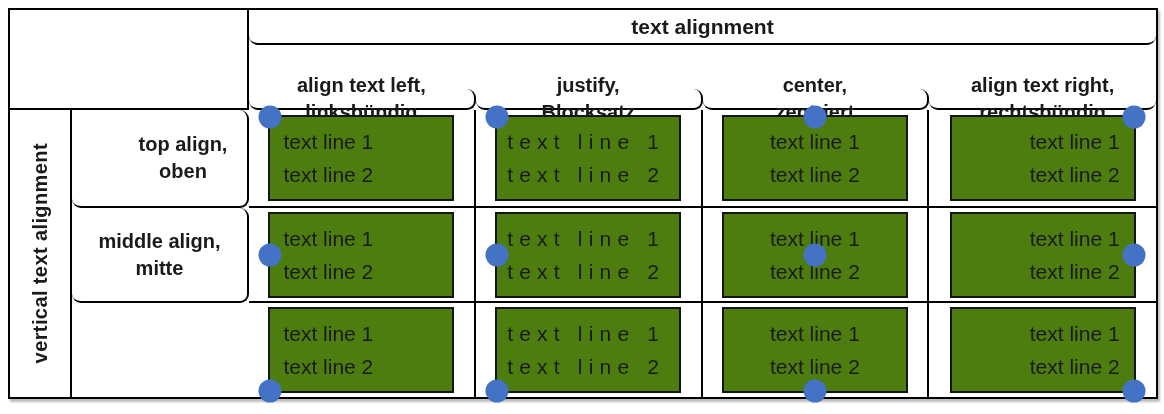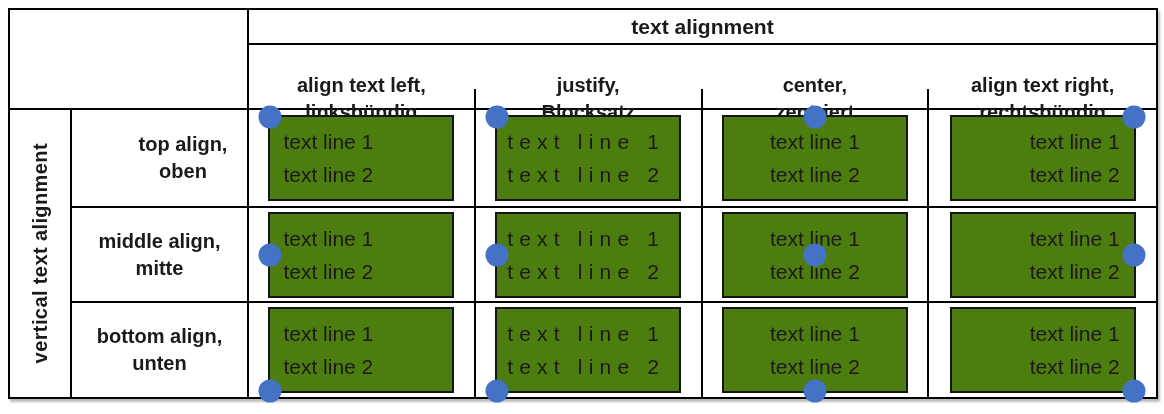--- a/index.html
+++ b/index.html
@@ -10,21 +10,21 @@
   .tbl{
     position:absolute;left:8px;top:8px;width:1146px;height:387px;
     border:2px solid #000;background:#fff;display:grid;
     grid-template-columns:62px 177px 1fr 1fr 1fr 1fr;
     grid-template-rows:35px 65px 98px 95px 1fr;
     box-shadow:2px 3px 2px rgba(110,110,110,0.45);
   }
   .c{position:relative;display:flex;align-items:center;justify-content:center;}
   .br{border-right:2px solid #000;}
   .bb{border-bottom:2px solid #000;}
-  .hd{font-weight:bold;text-align:center;white-space:pre-line;}
+  .hd{font-weight:bold;text-align:center;white-space:pre-line;border-radius:9px;}
   .ch-top{font-size:21px;}
   .ch{font-size:20px;line-height:27px;margin-top:44px;}
   .rh{font-size:20px;line-height:27px;}
   .vert{
     writing-mode:vertical-rl;transform:rotate(180deg);
     font-weight:bold;font-size:20px;letter-spacing:0.4px;white-space:nowrap;
   }
   
   .corner{grid-area:1/1/3/3;}
   .chtop{grid-area:1/3/2/7;}
@@ -72,22 +72,20 @@
 rechtsbündig</div>
 
   <div class="c side br">
     <span class="vert">vertical text alignment</span>
   </div>
 
   <div class="c rh1 br bb hd rh">top align,
 oben</div>
   <div class="c rh2 br bb hd rh">middle align,
 mitte</div>
-  <div class="c rh3 br hd rh">bottom align,
-unten</div>
 
   <div class="c d11 br bb">
     <div class="frame h-left">
       <div class="dot pos-tl"></div>
       <div class="tline">text line 1</div>
       <div class="tline">text line 2</div>
     </div>
   </div>
   <div class="c d12 br bb">
     <div class="frame h-just">

